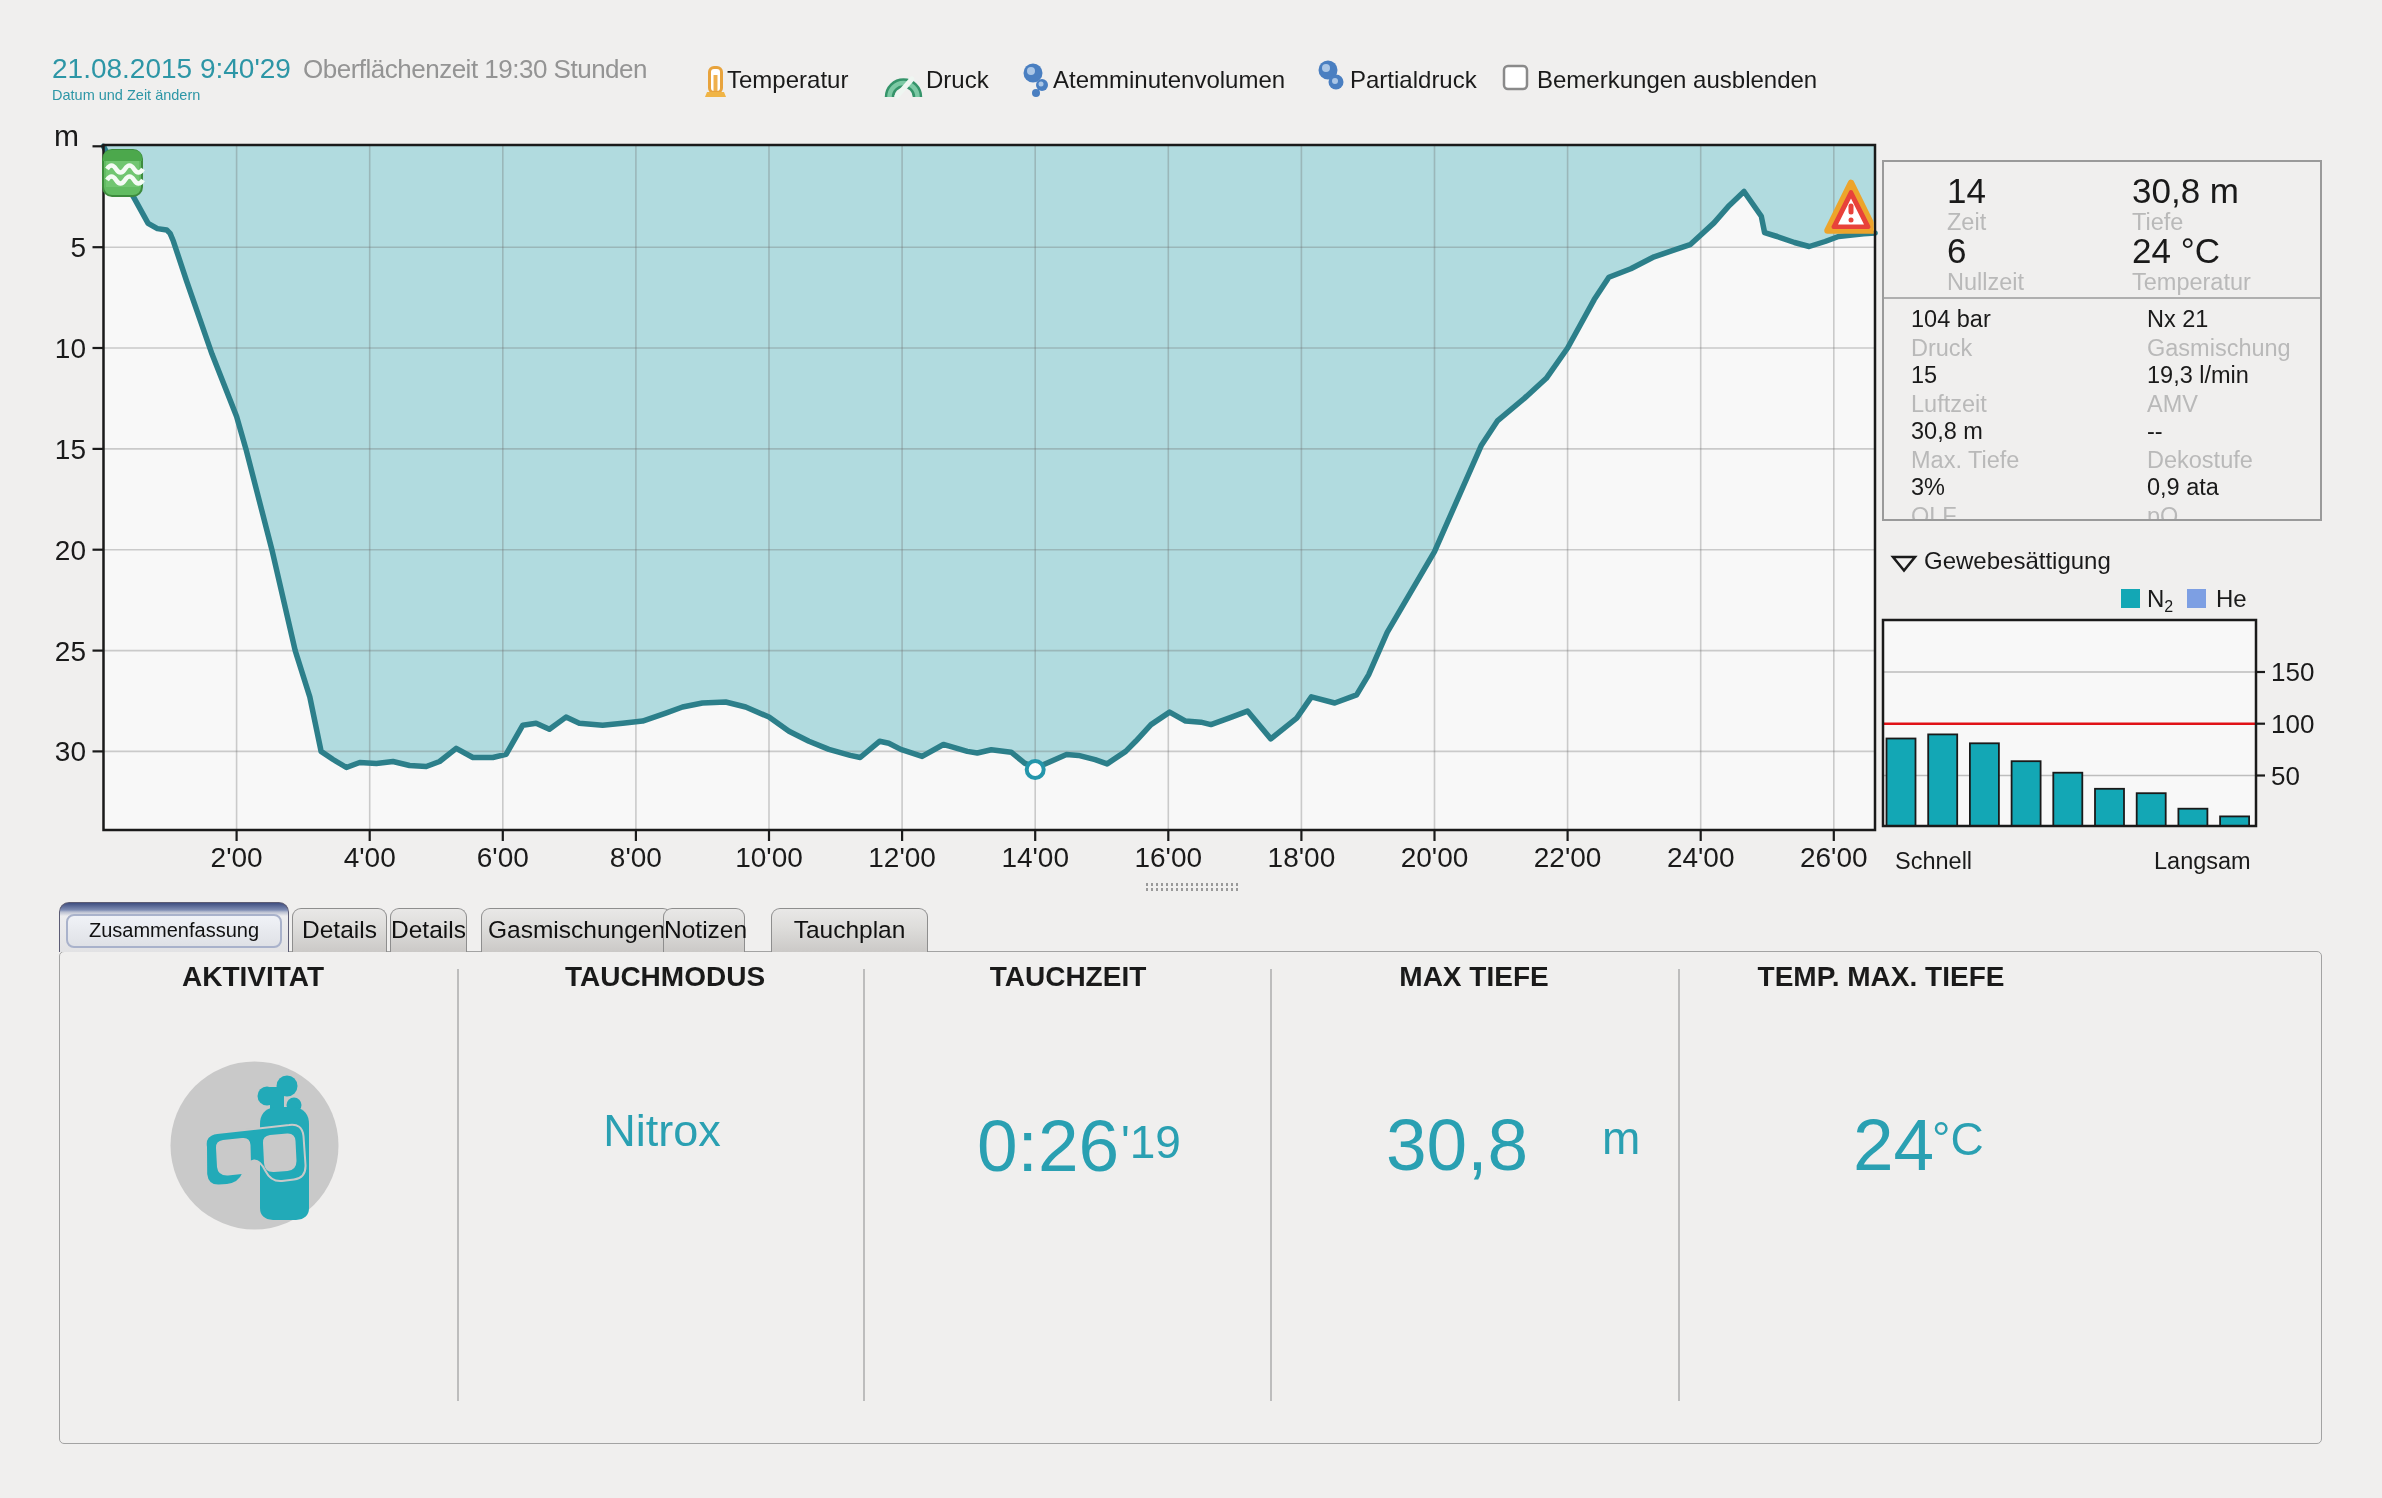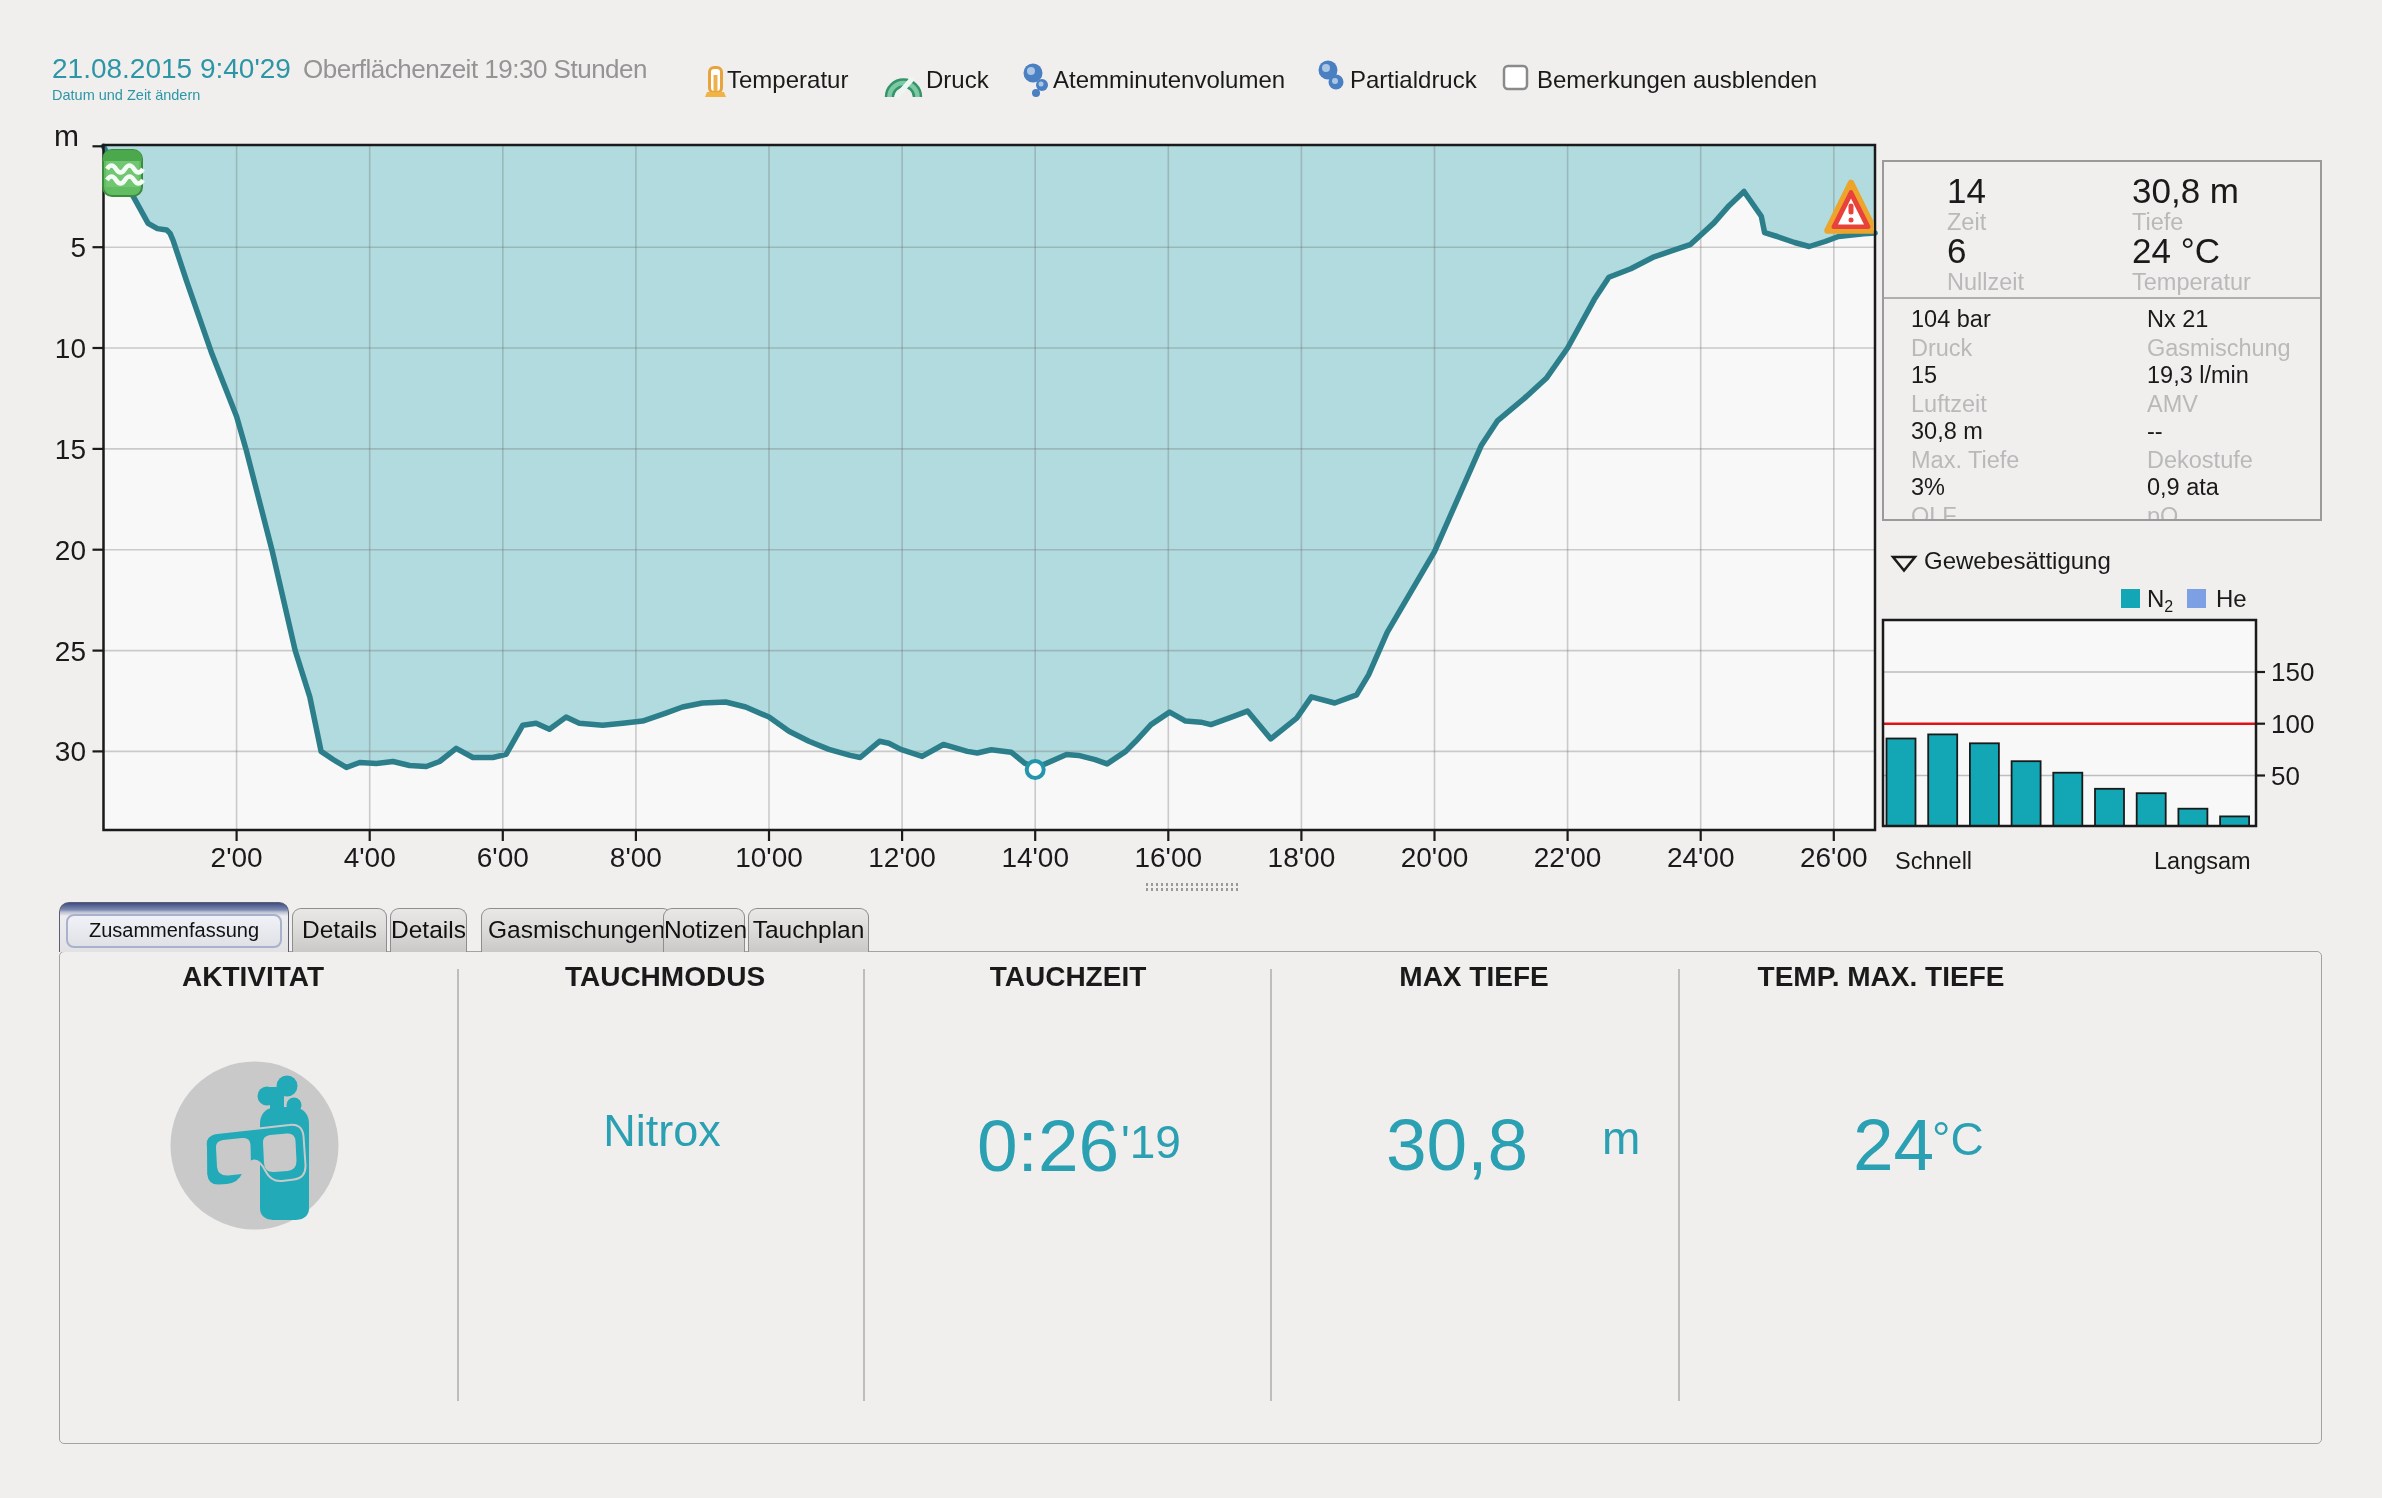--- a/index.html
+++ b/index.html
@@ -13,21 +13,21 @@
 <div class="sep" style="left:863px;"></div>
 <div class="sep" style="left:1270px;"></div>
 <div class="sep" style="left:1678px;"></div>
 
 <div class="abs" style="left:59px;top:902px;width:230px;height:50px;background:linear-gradient(180deg,#3f4e80 0px,#7f8db4 7px,#b9bfd1 9px,#ededef 13px,#e2e2e4 100%);border:1.5px solid #5c5c74;border-bottom:none;border-radius:10px 10px 0 0;"></div>
 <div class="abs" style="left:66px;top:914px;width:216px;height:33.5px;border:2.5px solid #a9b2cb;border-radius:8px;background:linear-gradient(180deg,#f0f2f7,#dfe1e6);font-size:20px;color:#111;text-align:center;line-height:29px;">Zusammenfassung</div>
 <div class="tab" style="left:292px;width:95px;">Details</div>
 <div class="tab" style="left:390px;width:77px;">Details</div>
 <div class="tab" style="left:481px;width:191px;">Gasmischungen</div>
 <div class="tab" style="left:663px;width:82px;">Notizen</div>
-<div class="tab" style="left:748px;width:121px;">Tauchplan</div>
+<div class="tab" style="left:771px;width:157px;">Tauchplan</div>
 
 <div class="abs" style="left:1146px;top:883px;width:92px;height:3px;background-image:repeating-linear-gradient(90deg,#9a9a9a 0 2px,transparent 2px 5px);"></div>
 <div class="abs" style="left:1146px;top:888px;width:92px;height:3px;background-image:repeating-linear-gradient(90deg,#9a9a9a 0 2px,transparent 2px 5px);"></div>
 <svg width="2382" height="1498" viewBox="0 0 2382 1498" style="position:absolute;left:0;top:0" font-family="Liberation Sans, sans-serif" fill="#1a1a1a">
 <defs>
       <clipPath id="panclip">
         <rect x="1883.0" y="161.0" width="438" height="359"></rect>
       </clipPath>
 <clipPath id="wc">
         <rect x="1820" y="175" width="53.7" height="64"></rect>

